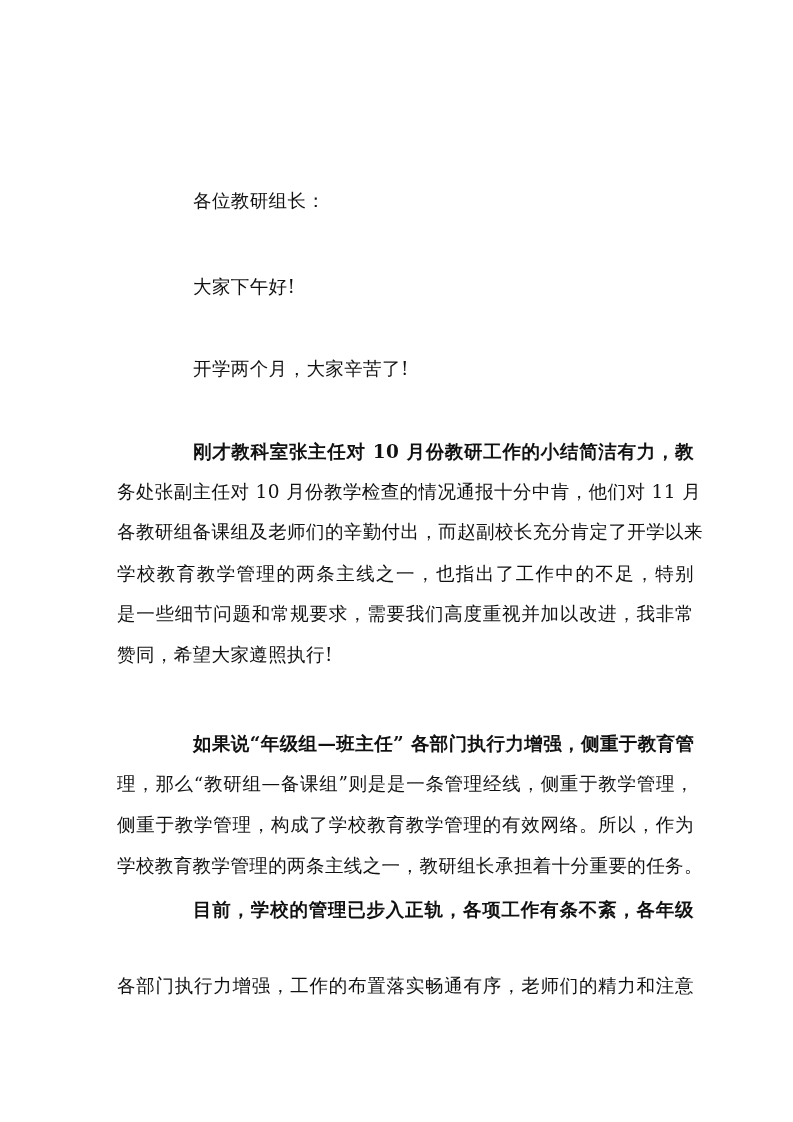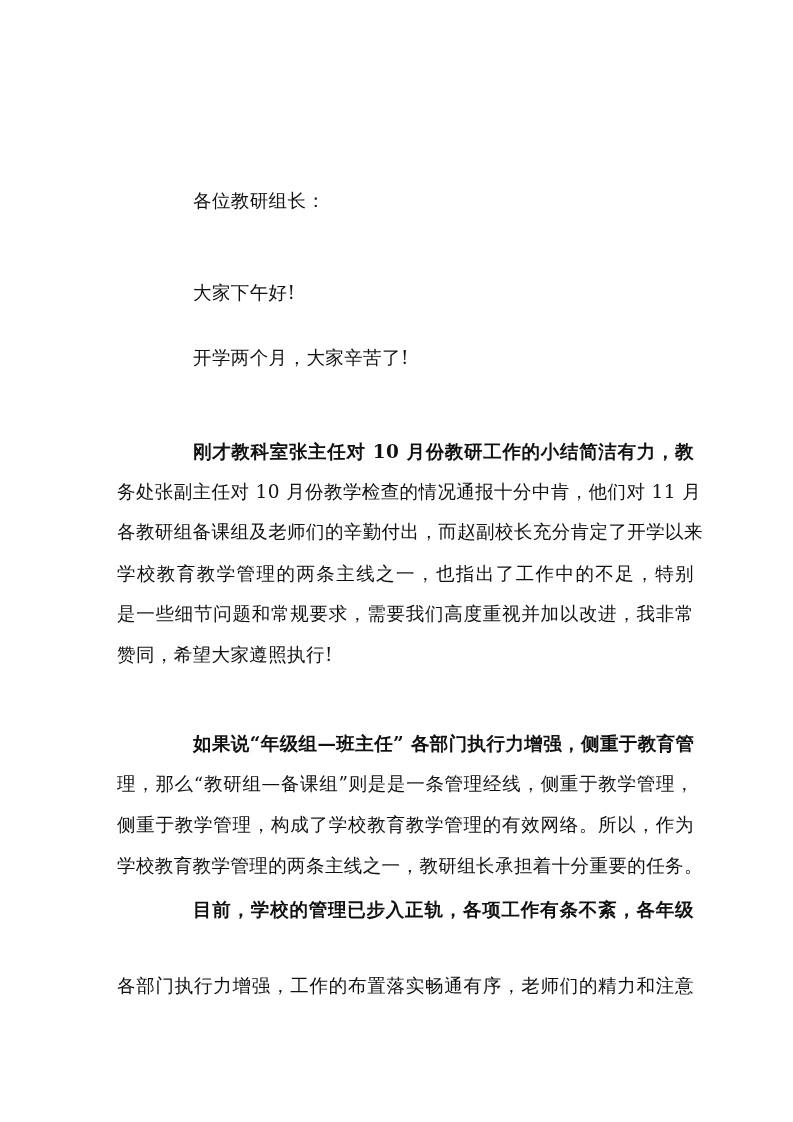--- a/index.html
+++ b/index.html
@@ -35,22 +35,22 @@
       text-align: justify;
       text-align-last: justify;
     }
     .justify.indent { width: 501px; font-weight: bold; }
   </style>
 </head>
 <body>
 
 <div class="page">
   <div class="line indent" style="top:190px">各位教研组长：</div>
-  <div class="line indent" style="top:282px">大家下午好!</div>
-  <div class="line indent" style="top:347px">开学两个月，大家辛苦了!</div>
+  <div class="line indent" style="top:276px">大家下午好!</div>
+  <div class="line indent" style="top:358px">开学两个月，大家辛苦了!</div>
 
   <div>
     <div class="line indent justify" style="top:441px">刚才教科室张主任对 10  月份教研工作的小结简洁有力，教</div>
     <div class="line justify" style="top:481px">务处张副主任对 10 月份教学检查的情况通报十分中肯，他们对 11 月</div>
     <div class="line justify" style="top:521px">各教研组备课组及老师们的辛勤付出，而赵副校长充分肯定了开学以来</div>
     <div class="line justify" style="top:563px">学校教育教学管理的两条主线之一，也指出了工作中的不足，特别</div>
     <div class="line justify" style="top:603px">是一些细节问题和常规要求，需要我们高度重视并加以改进，我非常</div>
     <div class="line" style="top:644px">赞同，希望大家遵照执行!</div>
   </div>
 

